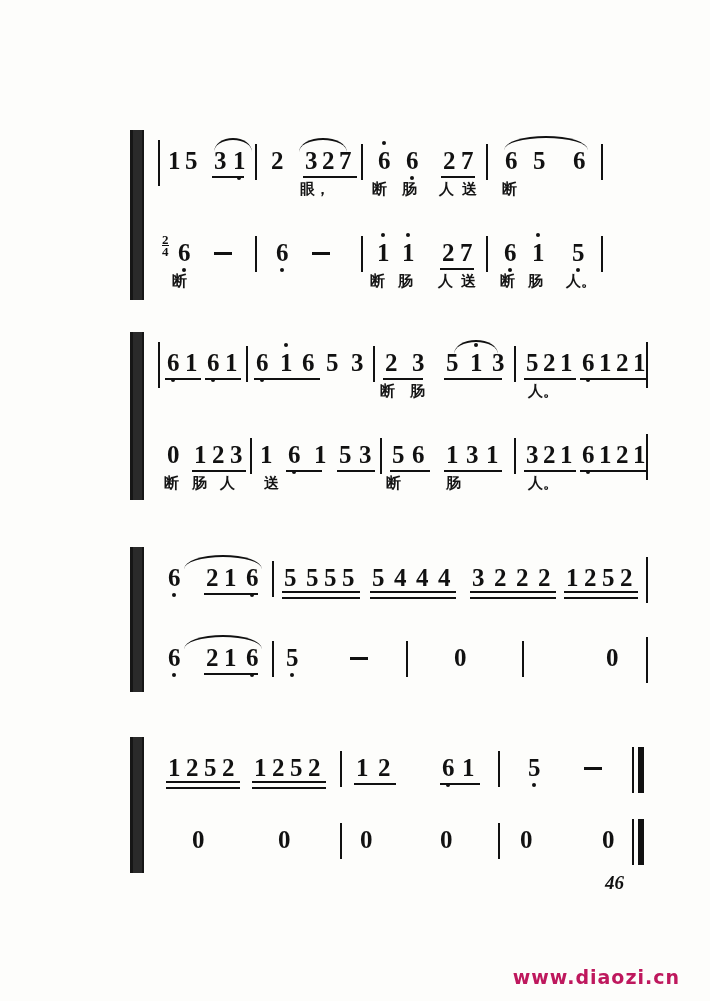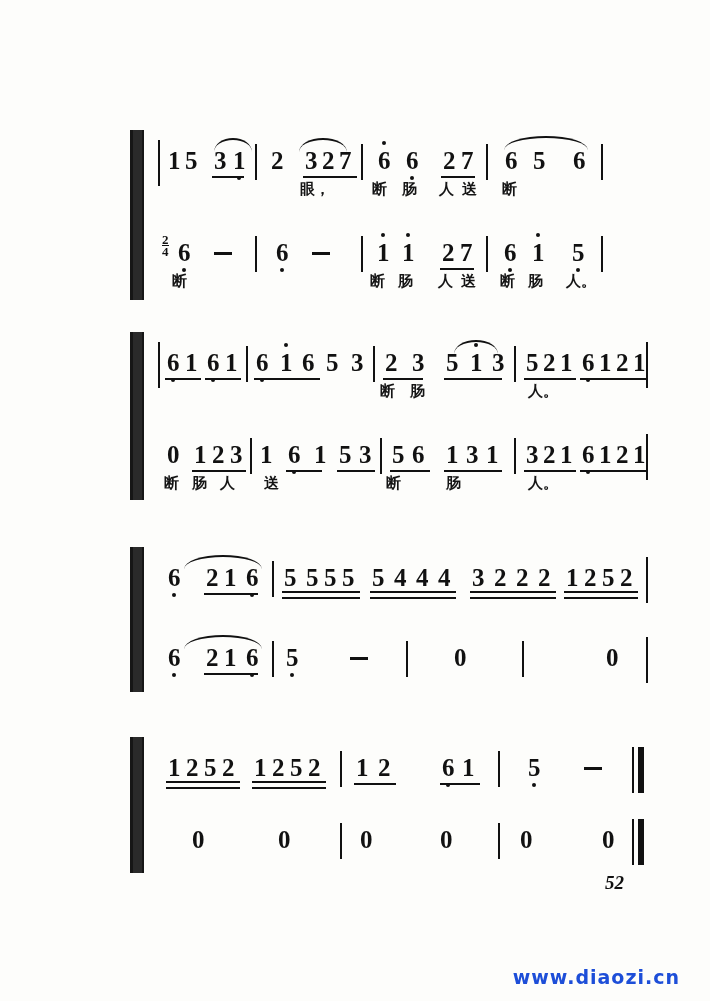--- a/index.html
+++ b/index.html
@@ -183,21 +183,21 @@
     color: #8d8d8d;
     letter-spacing: 2px;
   }
   .wm-url {
     position: absolute;
     right: 30px;
     top: 966px;
     font-family: "DejaVu Sans", sans-serif;
     font-size: 19px;
     font-weight: 700;
-    color: #1d4ed8;
+    color: #be185d;
     letter-spacing: 1px;
   }
 </style>
 </head>
 <body>
 
 <div class="page">
 
   <div class="system" style="top:128px;height:175px;">
     <div class="brace" style="top:2px;height:170px;"></div>
@@ -477,17 +477,17 @@
       <div class="bar" style="left:344px;"></div>
       <div class="note" style="left:366px;">0</div>
       <div class="note" style="left:448px;">0</div>
       <div class="endbar" style="left:478px;width:16px;">
         <i style="left:0;width:2px;"></i>
         <i style="left:6px;width:6px;"></i>
       </div>
     </div>
   </div>
 
-  <div class="pageno">52</div>
+  <div class="pageno">46</div>
 
   <div class="wm-url">www.diaozi.cn</div>
 
 </div>
 
 </body></html>

